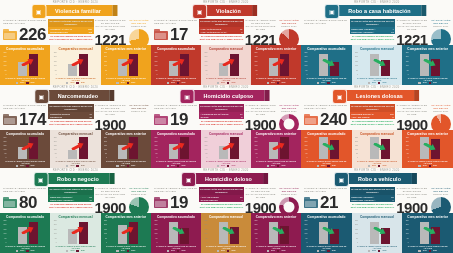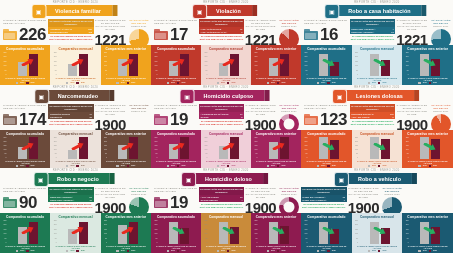--- a/index.html
+++ b/index.html
@@ -386,28 +386,20 @@
     <div class="reportline">REPORTE CID · ENERO 2020</div>
     <div class="banner" style="background:#1f6f87">
       <span style="position:absolute;left:-5px;top:0;width:5px;height:11px;background:#1f6f87;filter:brightness(.8)"></span>
       <span style="position:absolute;right:-5px;top:0;width:5px;height:11px;background:#1f6f87;filter:brightness(.8)"></span>
       <span class="medal" style="background:#1f6f87">▣</span>
       <span class="bt">Robo a casa habitación</span>
     </div>
     <div class="stats">
       <div class="cellA">
         <div class="caption">CARPETAS ABIERTAS DURANTE EL MES DE ANÁLISIS</div>
-        <div class="numrow">
-          <span class="folder">
-            <span class="ft" style="background:#5793a5"></span>
-            <span class="fb" style="background:#418599"></span>
-            <span class="fl"></span>
-          </span>
-          <span class="bignum">16</span>
-        </div>
       </div>
       <div class="cellB">
         <table class="mtable">
           <thead>
                 <tr>
                   <th colspan="2" style="background:#1f6f87;filter:brightness(.92)">CLASIFICACIÓN DEL DELITO DE MAYOR INCIDENCIA</th>
                 </tr>
               </thead>
           <tbody style="background:#1f6f87">
                 <tr>
@@ -833,21 +825,21 @@
     </div>
     <div class="stats">
       <div class="cellA">
         <div class="caption">CARPETAS ABIERTAS DURANTE EL MES DE ANÁLISIS</div>
         <div class="numrow">
           <span class="folder">
             <span class="ft" style="background:#e9805f"></span>
             <span class="fb" style="background:#e66f4a"></span>
             <span class="fl"></span>
           </span>
-          <span class="bignum">123</span>
+          <span class="bignum">240</span>
         </div>
       </div>
       <div class="cellB">
         <table class="mtable">
           <thead>
                 <tr>
                   <th colspan="2" style="background:#e2562a;filter:brightness(.92)">CLASIFICACIÓN DEL DELITO DE MAYOR INCIDENCIA</th>
                 </tr>
               </thead>
           <tbody style="background:#e2562a">
@@ -980,21 +972,21 @@
     </div>
     <div class="stats">
       <div class="cellA">
         <div class="caption">CARPETAS ABIERTAS DURANTE EL MES DE ANÁLISIS</div>
         <div class="numrow">
           <span class="folder">
             <span class="ft" style="background:#569b7e"></span>
             <span class="fb" style="background:#3f8e6d"></span>
             <span class="fl"></span>
           </span>
-          <span class="bignum">90</span>
+          <span class="bignum">80</span>
         </div>
       </div>
       <div class="cellB">
         <table class="mtable">
           <thead>
                 <tr>
                   <th colspan="2" style="background:#1d7a53;filter:brightness(.92)">CLASIFICACIÓN DEL DELITO DE MAYOR INCIDENCIA</th>
                 </tr>
               </thead>
           <tbody style="background:#1d7a53">
@@ -1266,20 +1258,31 @@
     <div class="panel">
   <div class="ptop">
     <div class="reportline">REPORTE CID · ENERO 2020</div>
     <div class="banner" style="background:#1b5a72">
       <span style="position:absolute;left:-5px;top:0;width:5px;height:11px;background:#1b5a72;filter:brightness(.8)"></span>
       <span style="position:absolute;right:-5px;top:0;width:5px;height:11px;background:#1b5a72;filter:brightness(.8)"></span>
       <span class="medal" style="background:#1b5a72">▣</span>
       <span class="bt">Robo a vehículo</span>
     </div>
     <div class="stats">
+      <div class="cellA">
+        <div class="caption">CARPETAS ABIERTAS DURANTE EL MES DE ANÁLISIS</div>
+        <div class="numrow">
+          <span class="folder">
+            <span class="ft" style="background:#548395"></span>
+            <span class="fb" style="background:#3d7387"></span>
+            <span class="fl"></span>
+          </span>
+          <span class="bignum">21</span>
+        </div>
+      </div>
       <div class="cellB">
         <table class="mtable">
           <thead>
                 <tr>
                   <th colspan="2" style="background:#1b5a72;filter:brightness(.92)">CLASIFICACIÓN DEL DELITO DE MAYOR INCIDENCIA</th>
                 </tr>
               </thead>
           <tbody style="background:#1b5a72">
                 <tr>
       <td>ROBO SIN VIOLENCIA</td>

